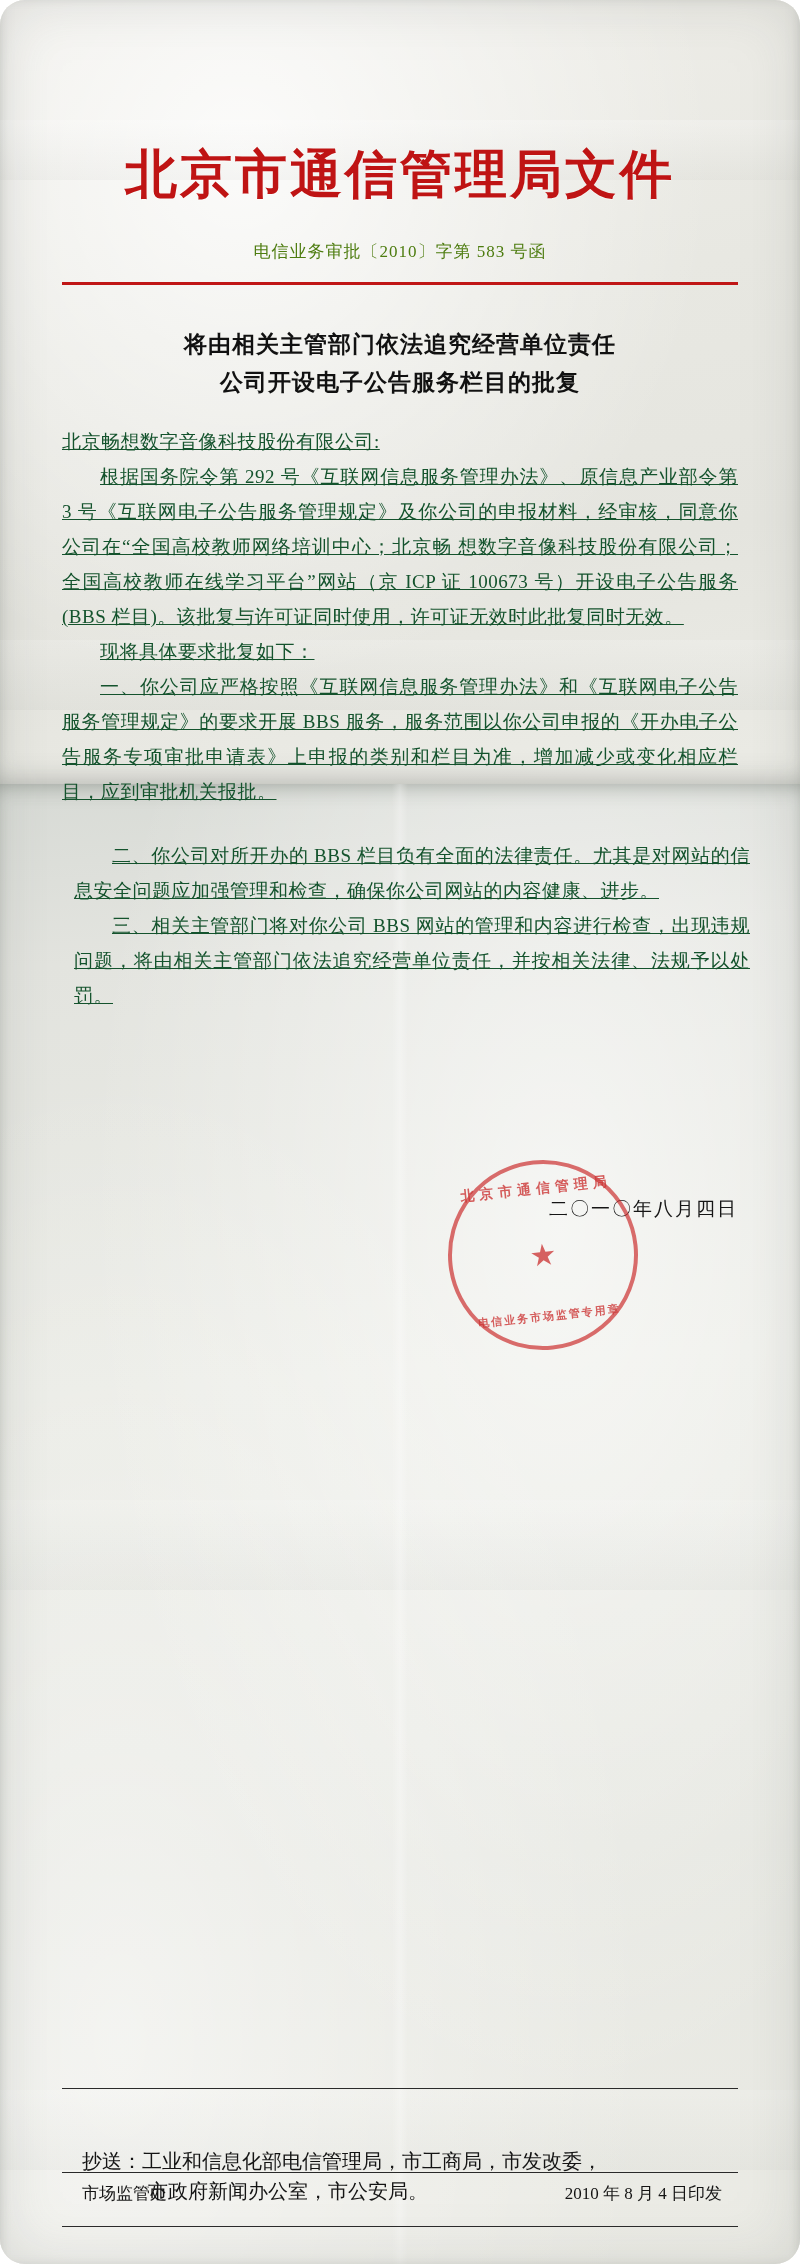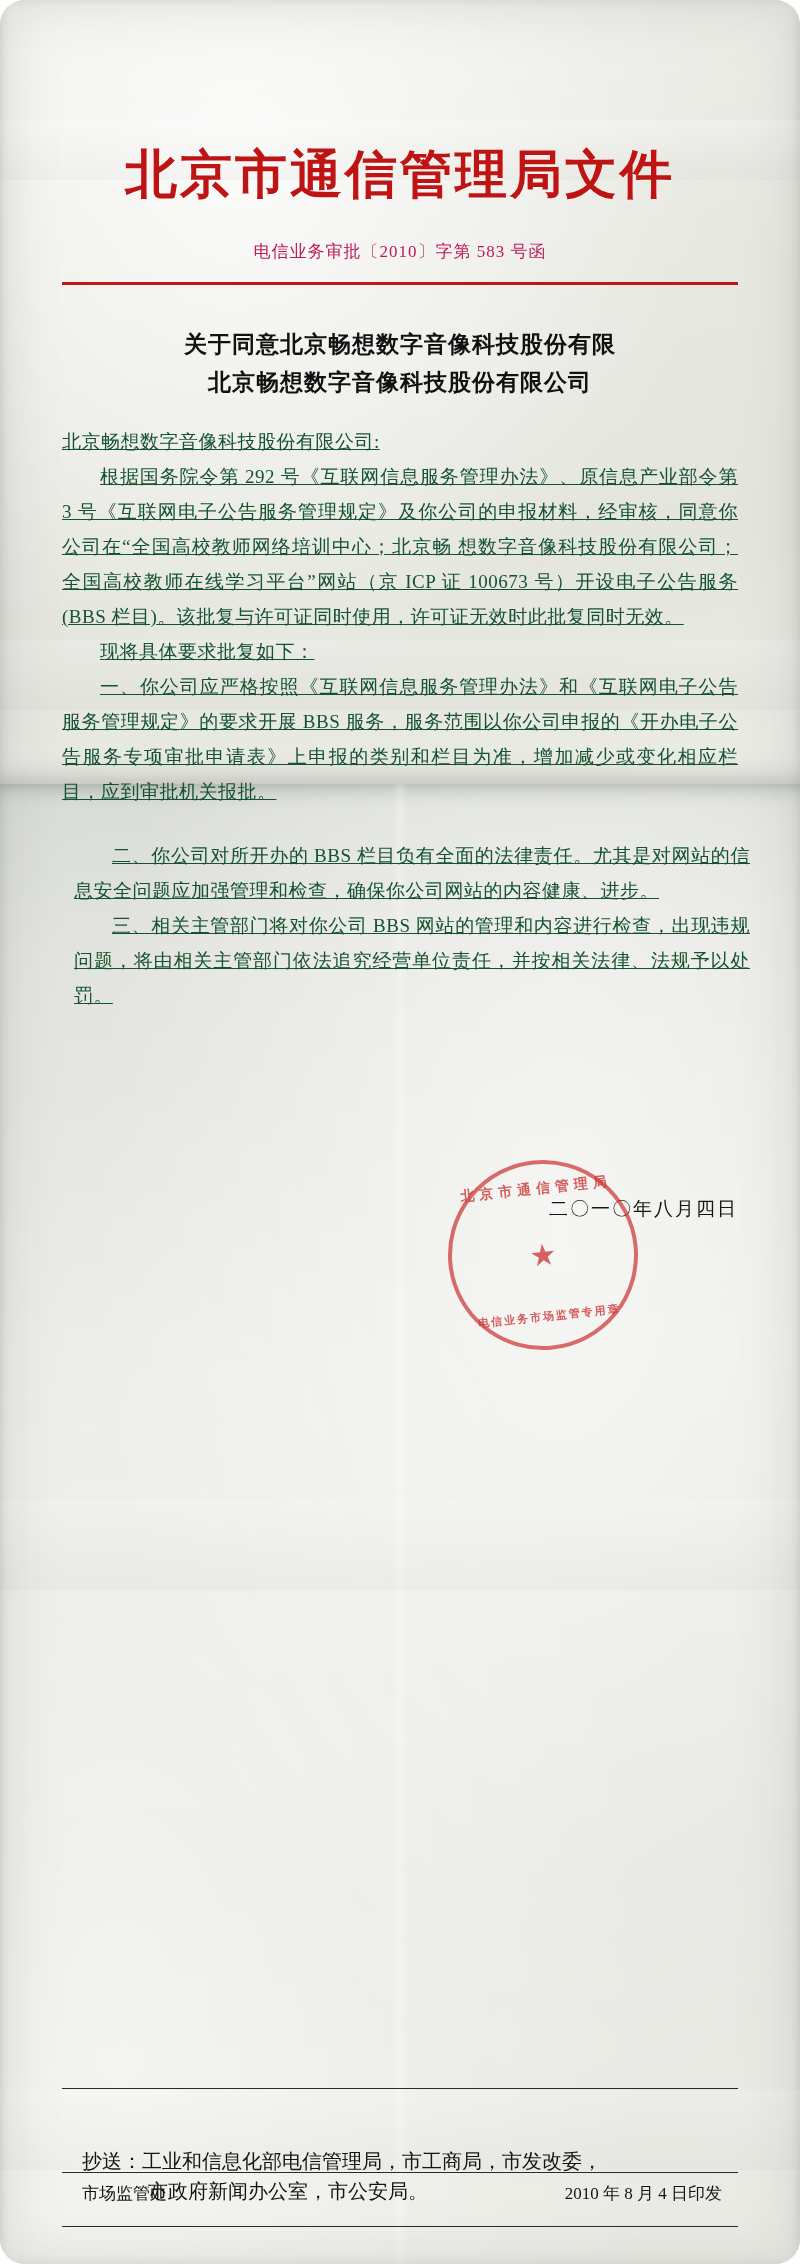--- a/index.html
+++ b/index.html
@@ -86,21 +86,21 @@
     letter-spacing: 3px;
     text-shadow: 0 1px 0 rgba(255,255,255,0.45);
   }
   .doc-number {
     position: absolute;
     top: 240px;
     left: 0;
     width: 800px;
     text-align: center;
     font-size: 17px;
-    color: #be185d;
+    color: #4d7c0f;
     letter-spacing: 1px;
   }
   .red-rule {
     position: absolute;
     top: 282px;
     left: 62px;
     width: 676px;
     height: 3px;
     background: #c01616;
   }
@@ -240,22 +240,22 @@
   <div class="vcrease"></div>
 
   <div class="masthead">
     <div class="masthead-title">北京市通信管理局文件</div>
   </div>
 
   <div class="doc-number">电信业务审批〔2010〕字第 583 号函</div>
   <div class="red-rule"></div>
 
   <div class="content title-block" style="position:absolute;">
-    <div class="title-line">关于同意北京畅想数字音像科技股份有限</div>
-    <div class="title-line">北京畅想数字音像科技股份有限公司</div>
+    <div class="title-line">将由相关主管部门依法追究经营单位责任</div>
+    <div class="title-line">公司开设电子公告服务栏目的批复</div>
   </div>
 
   <div class="block-a">
     <div class="para">北京畅想数字音像科技股份有限公司:</div>
     <div class="para indent">根据国务院令第 292 号《互联网信息服务管理办法》、原信息产业部令第 3 号《互联网电子公告服务管理规定》及你公司的申报材料，经审核，同意你公司在“全国高校教师网络培训中心；北京畅 想数字音像科技股份有限公司；全国高校教师在线学习平台”网站（京 ICP 证 100673 号）开设电子公告服务(BBS 栏目)。该批复与许可证同时使用，许可证无效时此批复同时无效。</div>
     <div class="para indent">现将具体要求批复如下：</div>
     <div class="para indent">一、你公司应严格按照《互联网信息服务管理办法》和《互联网电子公告服务管理规定》的要求开展 BBS 服务，服务范围以你公司申报的《开办电子公告服务专项审批申请表》上申报的类别和栏目为准，增加减少或变化相应栏目，应到审批机关报批。</div>
   </div>
 
   <div class="block-b">

